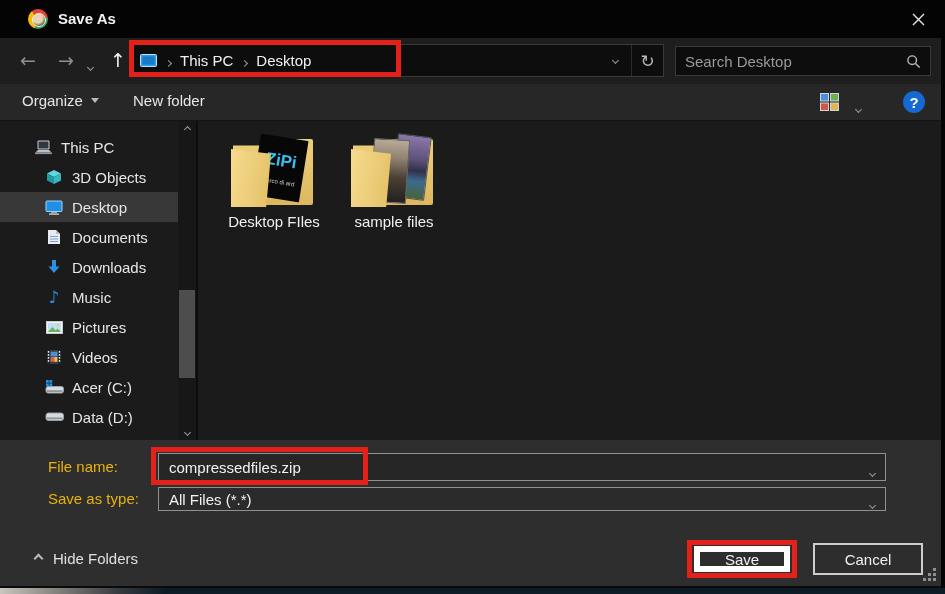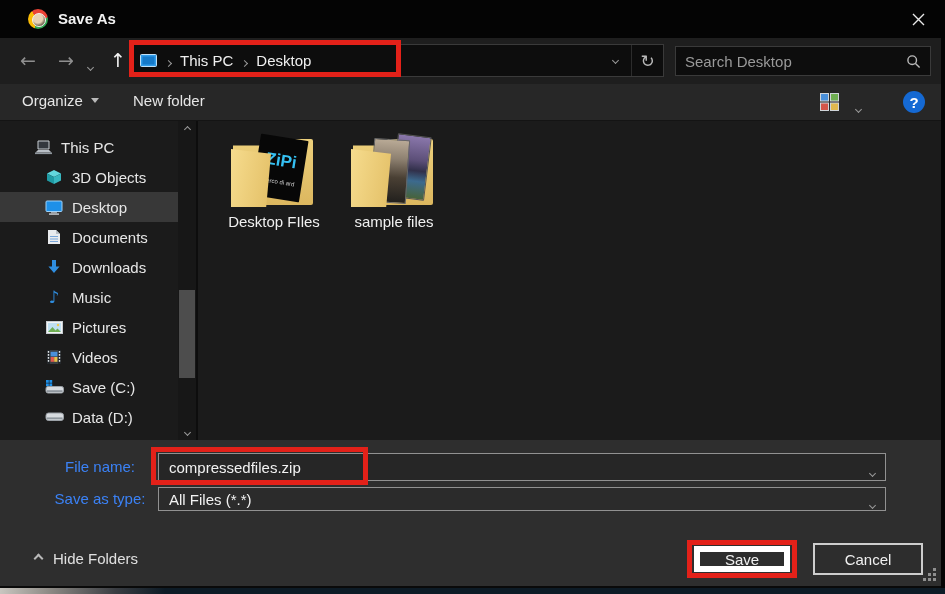--- a/index.html
+++ b/index.html
@@ -82,21 +82,21 @@
     background:linear-gradient(180deg,#8a77ab 0%,#5c4f78 38%,#31304a 55%,#3c6a8e 72%,#47633a 100%);
     border:1px solid #555; }
   .photo-sheet-front { left:22px; top:4px; width:36px; height:64px; transform:rotate(4deg);
     background:linear-gradient(180deg,#b9aa96 0%,#8d8070 30%,#4a4034 60%,#22201d 100%);
     border:1px solid #666; }
   .folder .front { position:absolute; left:1px; bottom:2px; width:40px; height:58px;
     background:linear-gradient(100deg,#f6dc8e,#e3bf66);
     clip-path:polygon(0 0, 100% 8%, 88% 100%, 0 100%); }
   
   .formpanel { position:relative; height:80px; background:#2e2e2e; }
-  .f-label { position:absolute; left:0; width:152px; text-align:center; font-size:15px; color:#3b82f6;padding-left:48px; }
+  .f-label { position:absolute; left:0; width:152px; text-align:left; font-size:15px; color:#eab308;padding-left:48px; }
   .combo { position:absolute; left:158px; width:728px; background:#262626; border:1px solid #919191; }
   .combo-input { top:13px; height:28px; }
   .combo-input input { width:calc(100% - 30px); height:100%; background:transparent; border:none; outline:none;
     color:#f2f2f2; font-size:15px; padding:0 0 0 10px; font-family:"Liberation Sans",sans-serif; }
   .combo-select { top:47px; height:24px; display:flex; align-items:center; padding-left:10px;
     font-size:15px; color:#f2f2f2; cursor:pointer; background:#2b2b2b; }
   .combo .dd { position:absolute; right:10px; top:50%; margin-top:-5px; }
   
   .footer { position:relative; height:68px; background:#2e2e2e; border-bottom:2px solid #0a0a0a; }
   .hide-folders { position:absolute; left:35px; top:30px; display:flex; align-items:center; gap:11px;
@@ -287,21 +287,21 @@
               <g fill="#1e90e8">
                 <rect x="1" y="0" width="2.8" height="2.8"></rect>
                 <rect x="4.4" y="0" width="2.8" height="2.8"></rect>
                 <rect x="1" y="3.4" width="2.8" height="2.8"></rect>
                 <rect x="4.4" y="3.4" width="2.8" height="2.8"></rect>
               </g>
               <rect x="1" y="6.5" width="17.5" height="6.5" rx="2" fill="#d7dbdf" stroke="#9aa0a6"></rect>
               <rect x="2" y="10.2" width="15.5" height="1.8" fill="#8f979e"></rect>
             </svg>
         </span>
-        <span>Save (C:)</span>
+        <span>Acer (C:)</span>
       </div>
       <div class="side-item">
         <span class="side-ico">
           <svg width="19" height="10" viewBox="0 0 19 10">
               <rect x="1" y="1" width="17.5" height="7.5" rx="2.5" fill="#d7dbdf" stroke="#9aa0a6"></rect>
               <rect x="2" y="5.4" width="15.5" height="1.9" fill="#8f979e"></rect>
             </svg>
         </span>
         <span>Data (D:)</span>
       </div>

